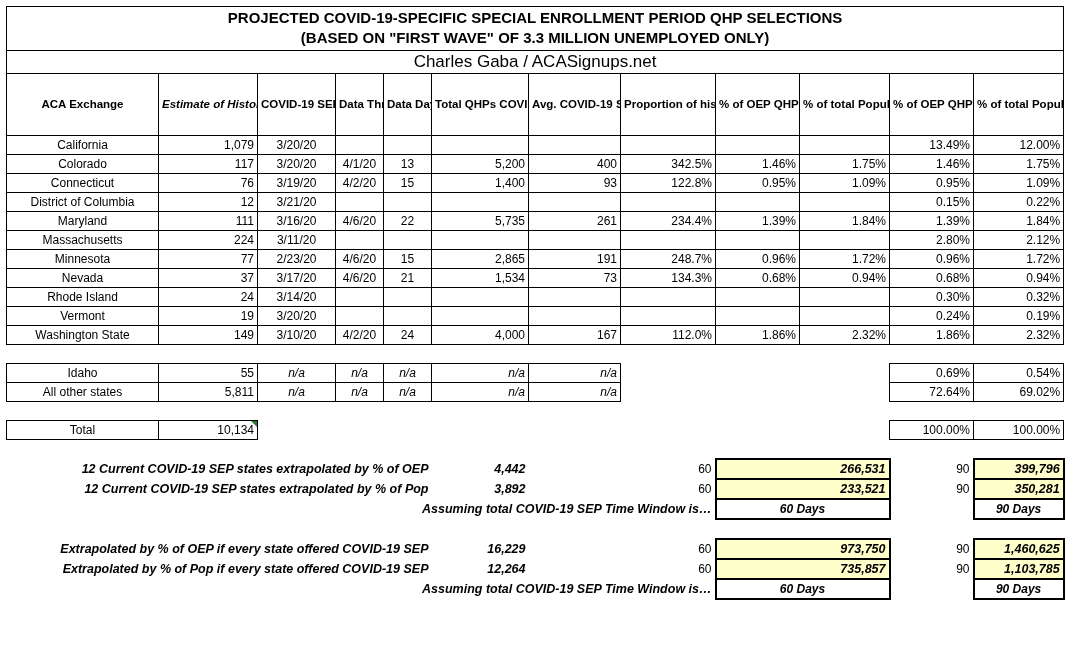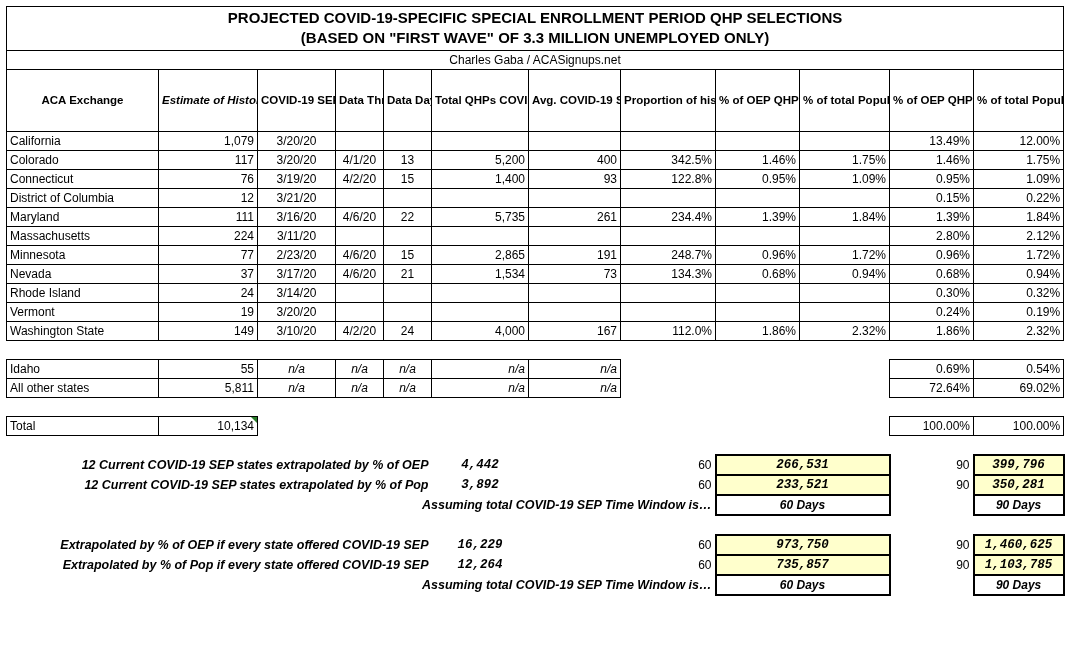--- a/index.html
+++ b/index.html
@@ -37,37 +37,37 @@
   }
   .title {
     text-align: center;
     font-weight: bold;
     font-size: 15px;
     line-height: 1.35;
     padding: 6px 4px;
   }
   .byline {
     text-align: center;
-    font-size: 12px;
+    font-size: 17px;
     padding: 4px;
   }
   .hdr {
     text-align: center;
     font-weight: bold;
     font-size: 11.5px;
     line-height: 1.12;
     vertical-align: middle;
     padding: 2px 2px;
   }
   .hdr-italic {
     font-style: italic;
   }
   .r { text-align: right; }
   .c { text-align: center; }
-  .l { text-align: left; }
+  .l { text-align: center; }
   .ital { font-style: italic; }
   .bold { font-weight: bold; }
   .yellow { background: #ffffcc; }
   .tri {
     position: relative;
   }
   .tri:after {
     content: "";
     position: absolute;
     top: 0; right: 0;
@@ -78,25 +78,24 @@
   .spacer-row td { border: none !important; height: 7px; }
   .sumlabel {
     text-align: right;
     font-weight: bold;
     font-style: italic;
     font-size: 12.5px;
     border: none !important;
     padding-right: 6px;
   }
   .sumval {
-    text-align: center;
+    text-align: right;
     font-weight: bold;
     font-style: italic;
     font-size: 12.5px;
-    font-family: Liberation Mono, monospace;
   }
   .nb { border: none !important; }
 </style>
 </head>
 <body>
 
 <div class="sheet">
   <table class="grid">
     <colgroup>
       <col style="width:152px">

